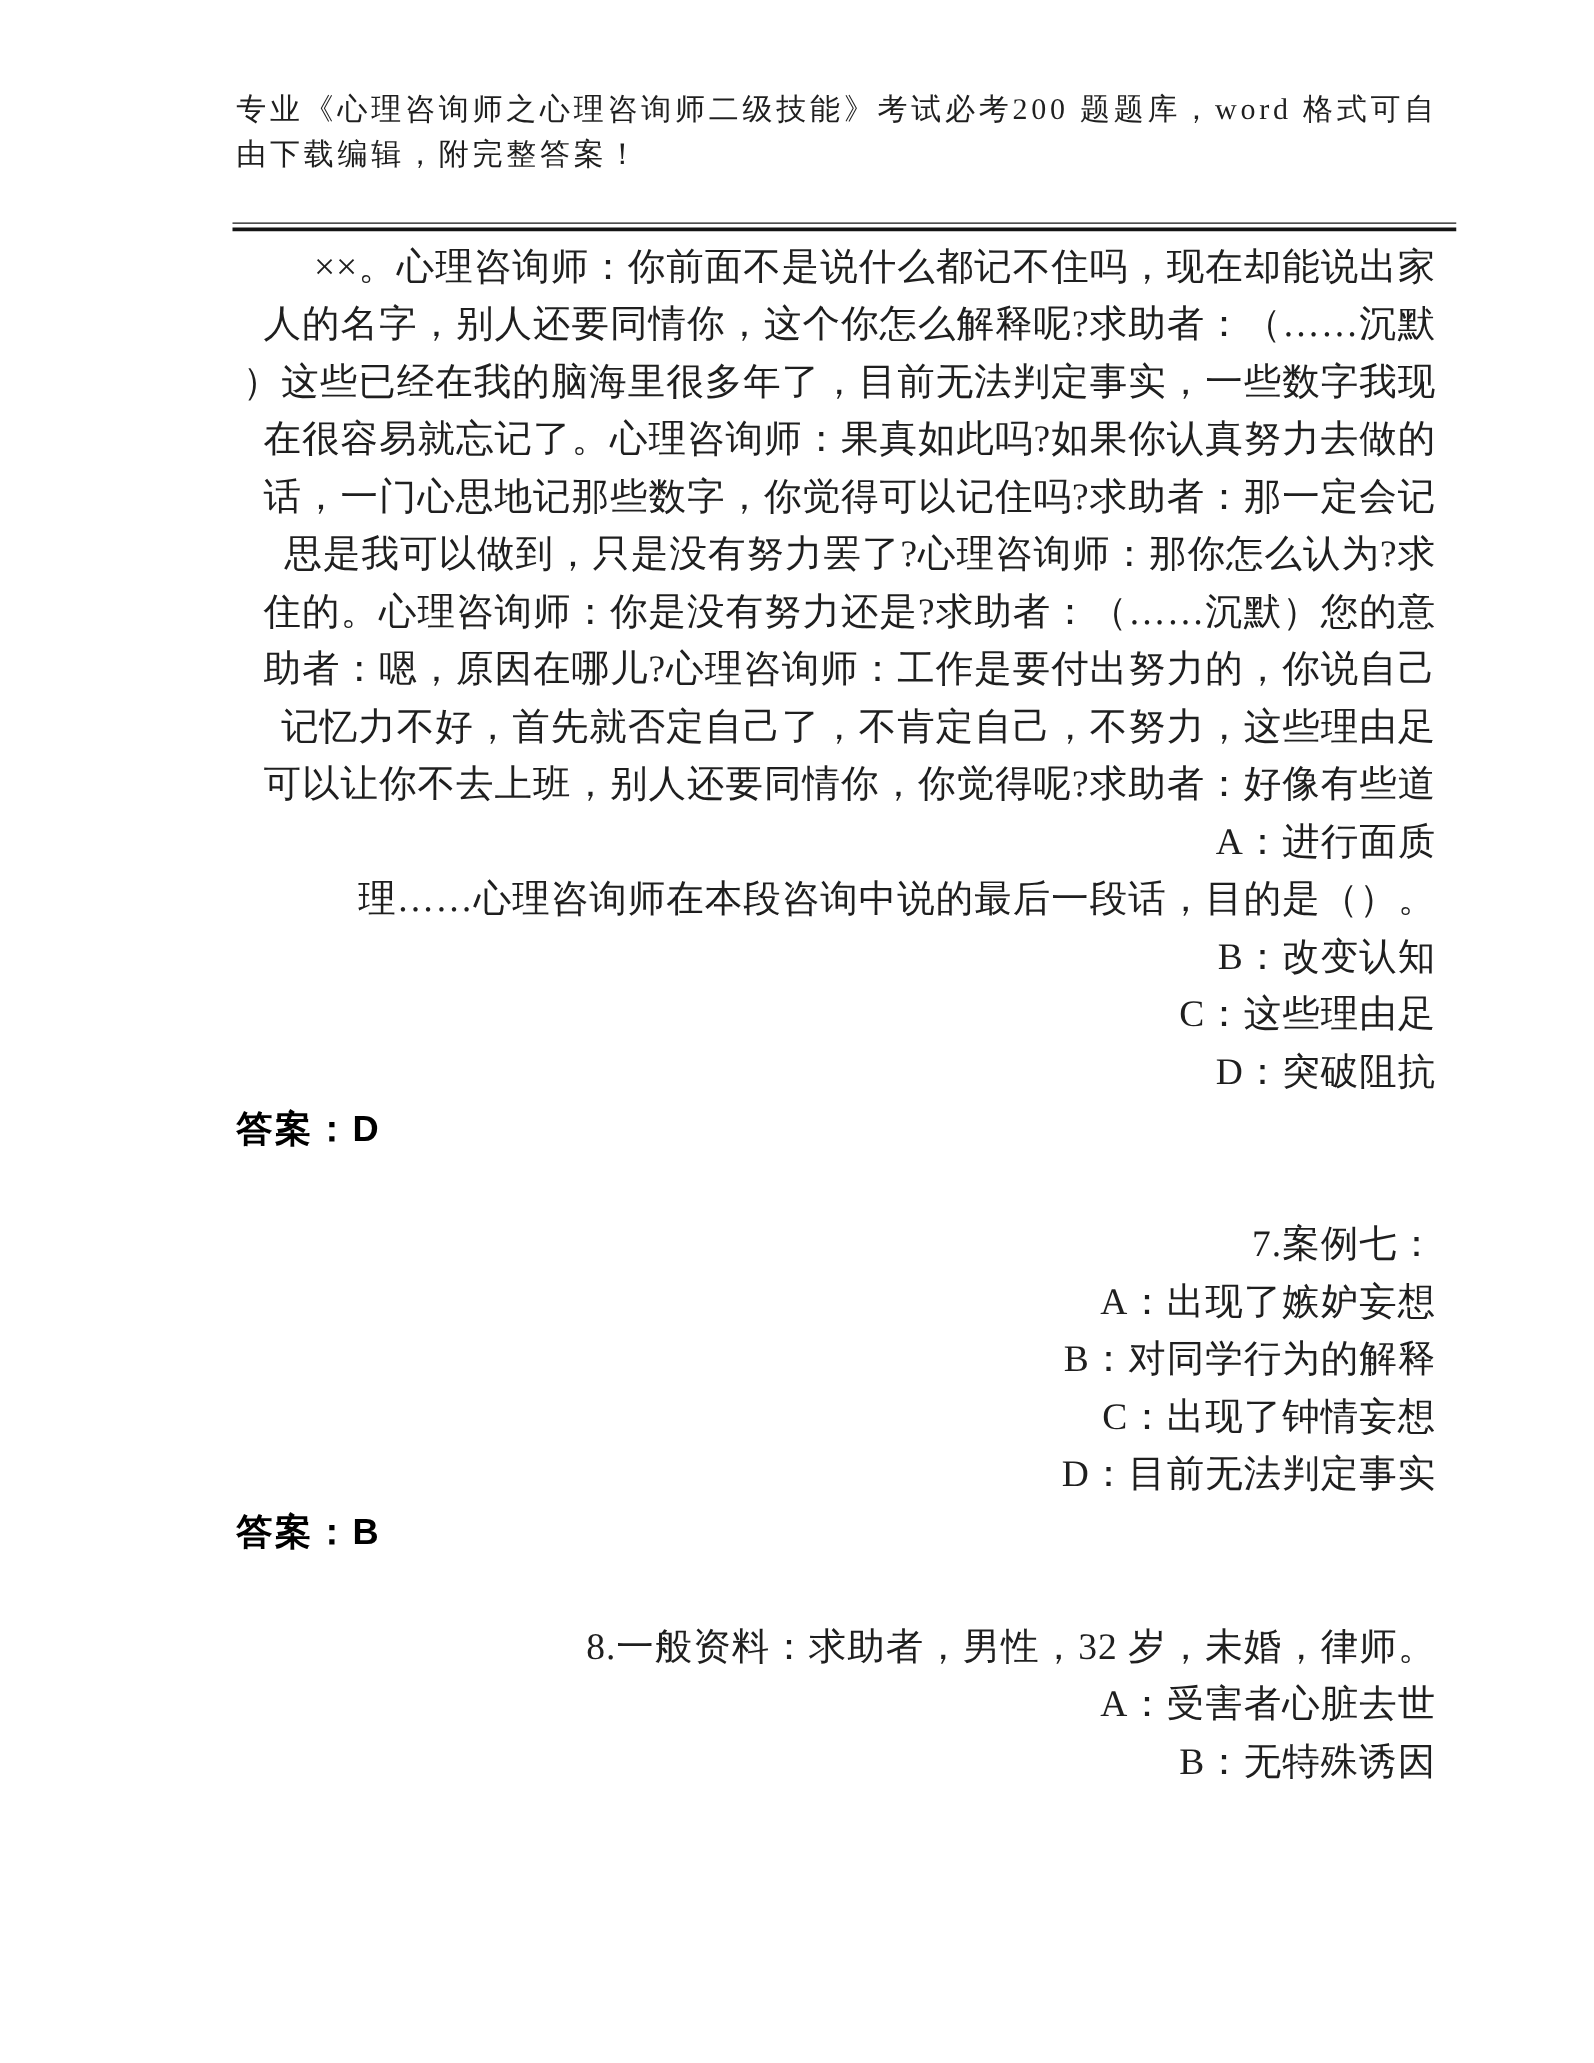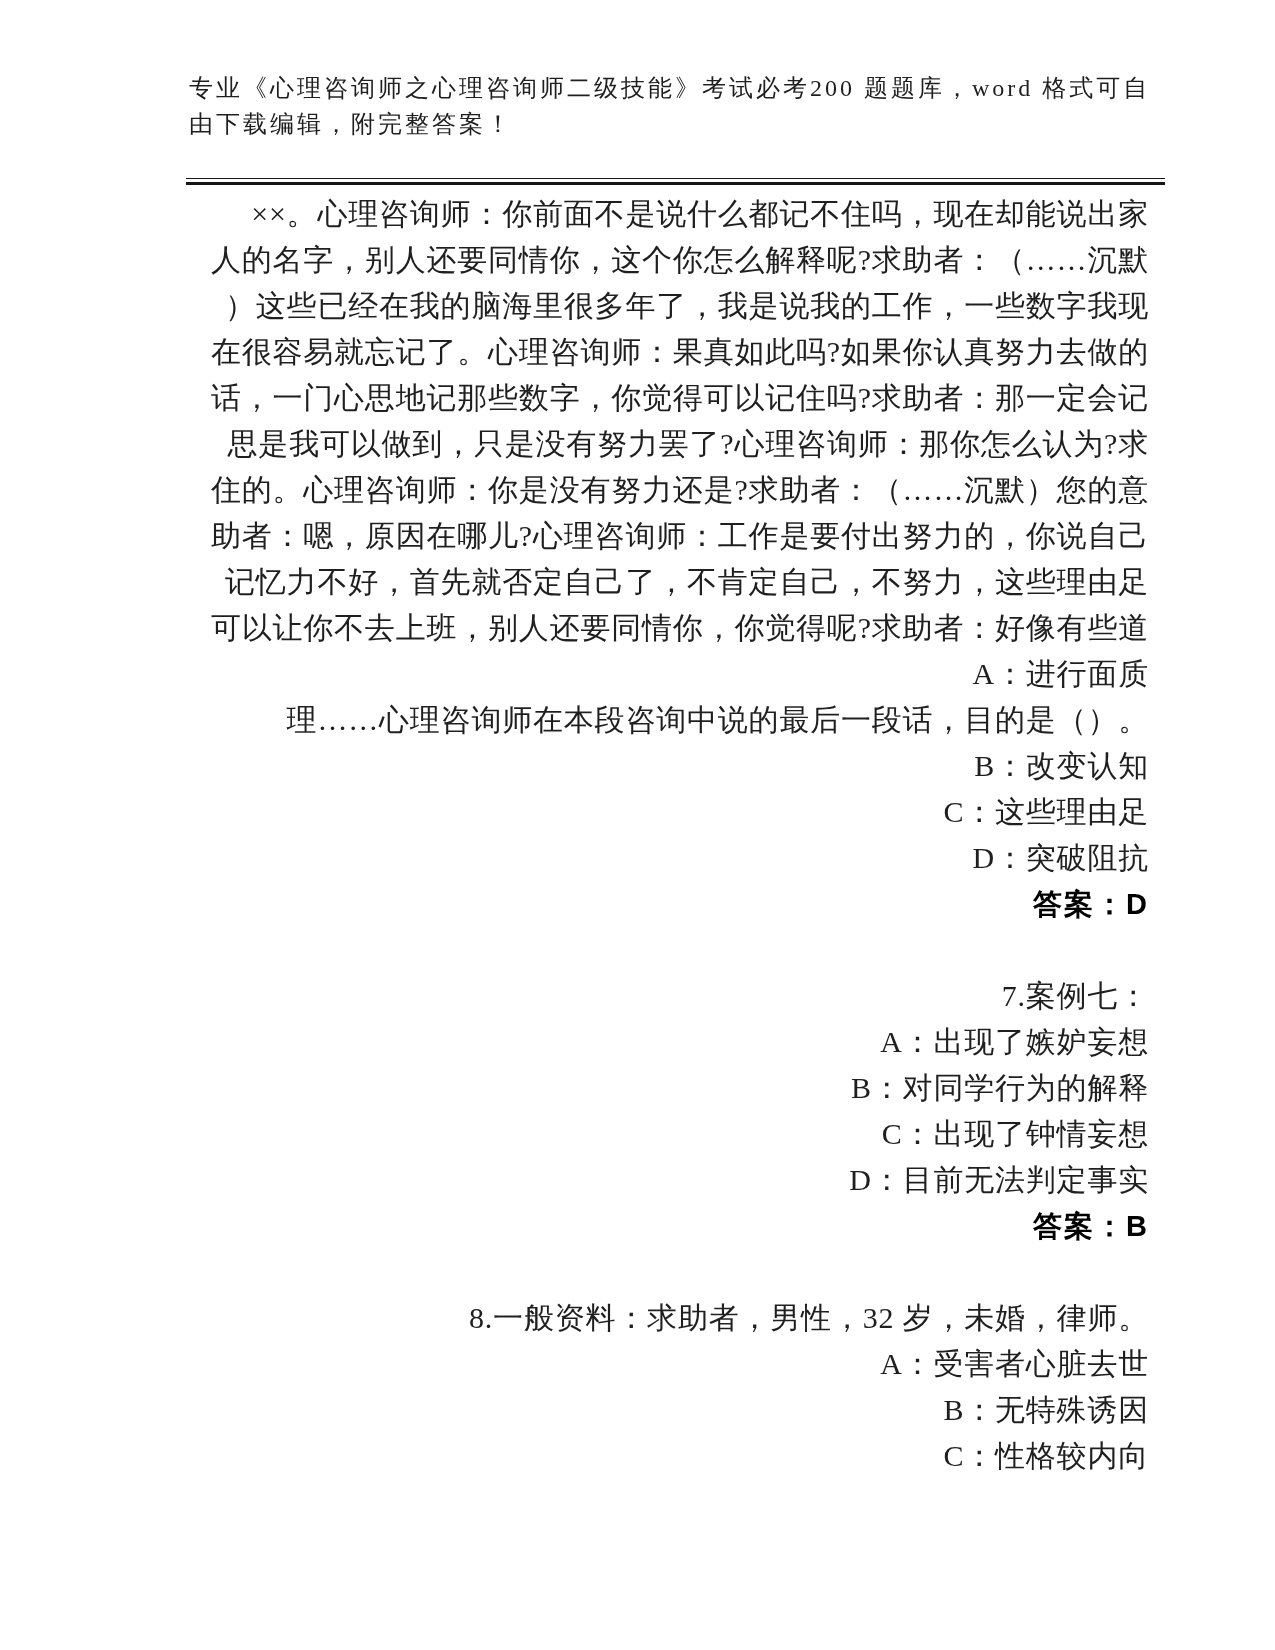--- a/index.html
+++ b/index.html
@@ -62,40 +62,39 @@
     }
     .ln-ans {
       height: 46px;
       line-height: 46px;
       font-size: 29px;
       letter-spacing: 2px;
       white-space: nowrap;
       font-family: "Liberation Sans", "DejaVu Sans", sans-serif;
       font-weight: bold;
       color: #000000;
-      text-align: right;
     }
   </style>
 </head>
 <body>
 
 <div class="page">
 
   <div class="doc-header">
     <div class="hline">专业《心理咨询师之心理咨询师二级技能》考试必考200 题题库，word 格式可自</div>
     <div class="hline">由下载编辑，附完整答案！</div>
   </div>
 
   <div class="header-rule"></div>
 
   <div class="content">
 
     <div class="ln">××。心理咨询师：你前面不是说什么都记不住吗，现在却能说出家</div>
     <div class="ln">人的名字，别人还要同情你，这个你怎么解释呢?求助者：（……沉默</div>
-    <div class="ln">）这些已经在我的脑海里很多年了，我是说我的工作，一些数字我现</div>
+    <div class="ln">）这些已经在我的脑海里很多年了，目前无法判定事实，一些数字我现</div>
     <div class="ln">在很容易就忘记了。心理咨询师：果真如此吗?如果你认真努力去做的</div>
     <div class="ln">话，一门心思地记那些数字，你觉得可以记住吗?求助者：那一定会记</div>
     <div class="ln">思是我可以做到，只是没有努力罢了?心理咨询师：那你怎么认为?求</div>
     <div class="ln">住的。心理咨询师：你是没有努力还是?求助者：（……沉默）您的意</div>
     <div class="ln">助者：嗯，原因在哪儿?心理咨询师：工作是要付出努力的，你说自己</div>
     <div class="ln">记忆力不好，首先就否定自己了，不肯定自己，不努力，这些理由足</div>
     <div class="ln">可以让你不去上班，别人还要同情你，你觉得呢?求助者：好像有些道</div>
     <div class="ln">A：进行面质</div>
 
     <div class="ln">理……心理咨询师在本段咨询中说的最后一段话，目的是（）。</div>
@@ -113,17 +112,16 @@
     <div class="ln">C：出现了钟情妄想</div>
     <div class="ln">D：目前无法判定事实</div>
 
     <div class="ln-ans">答案：B</div>
 
     <div class="ln-blank"></div>
 
     <div class="ln">8.一般资料：求助者，男性，32 岁，未婚，律师。</div>
     <div class="ln">A：受害者心脏去世</div>
     <div class="ln">B：无特殊诱因</div>
-    <div class="ln">C：性格较内向</div>
 
   </div>
 
 </div>
 
 </body></html>

